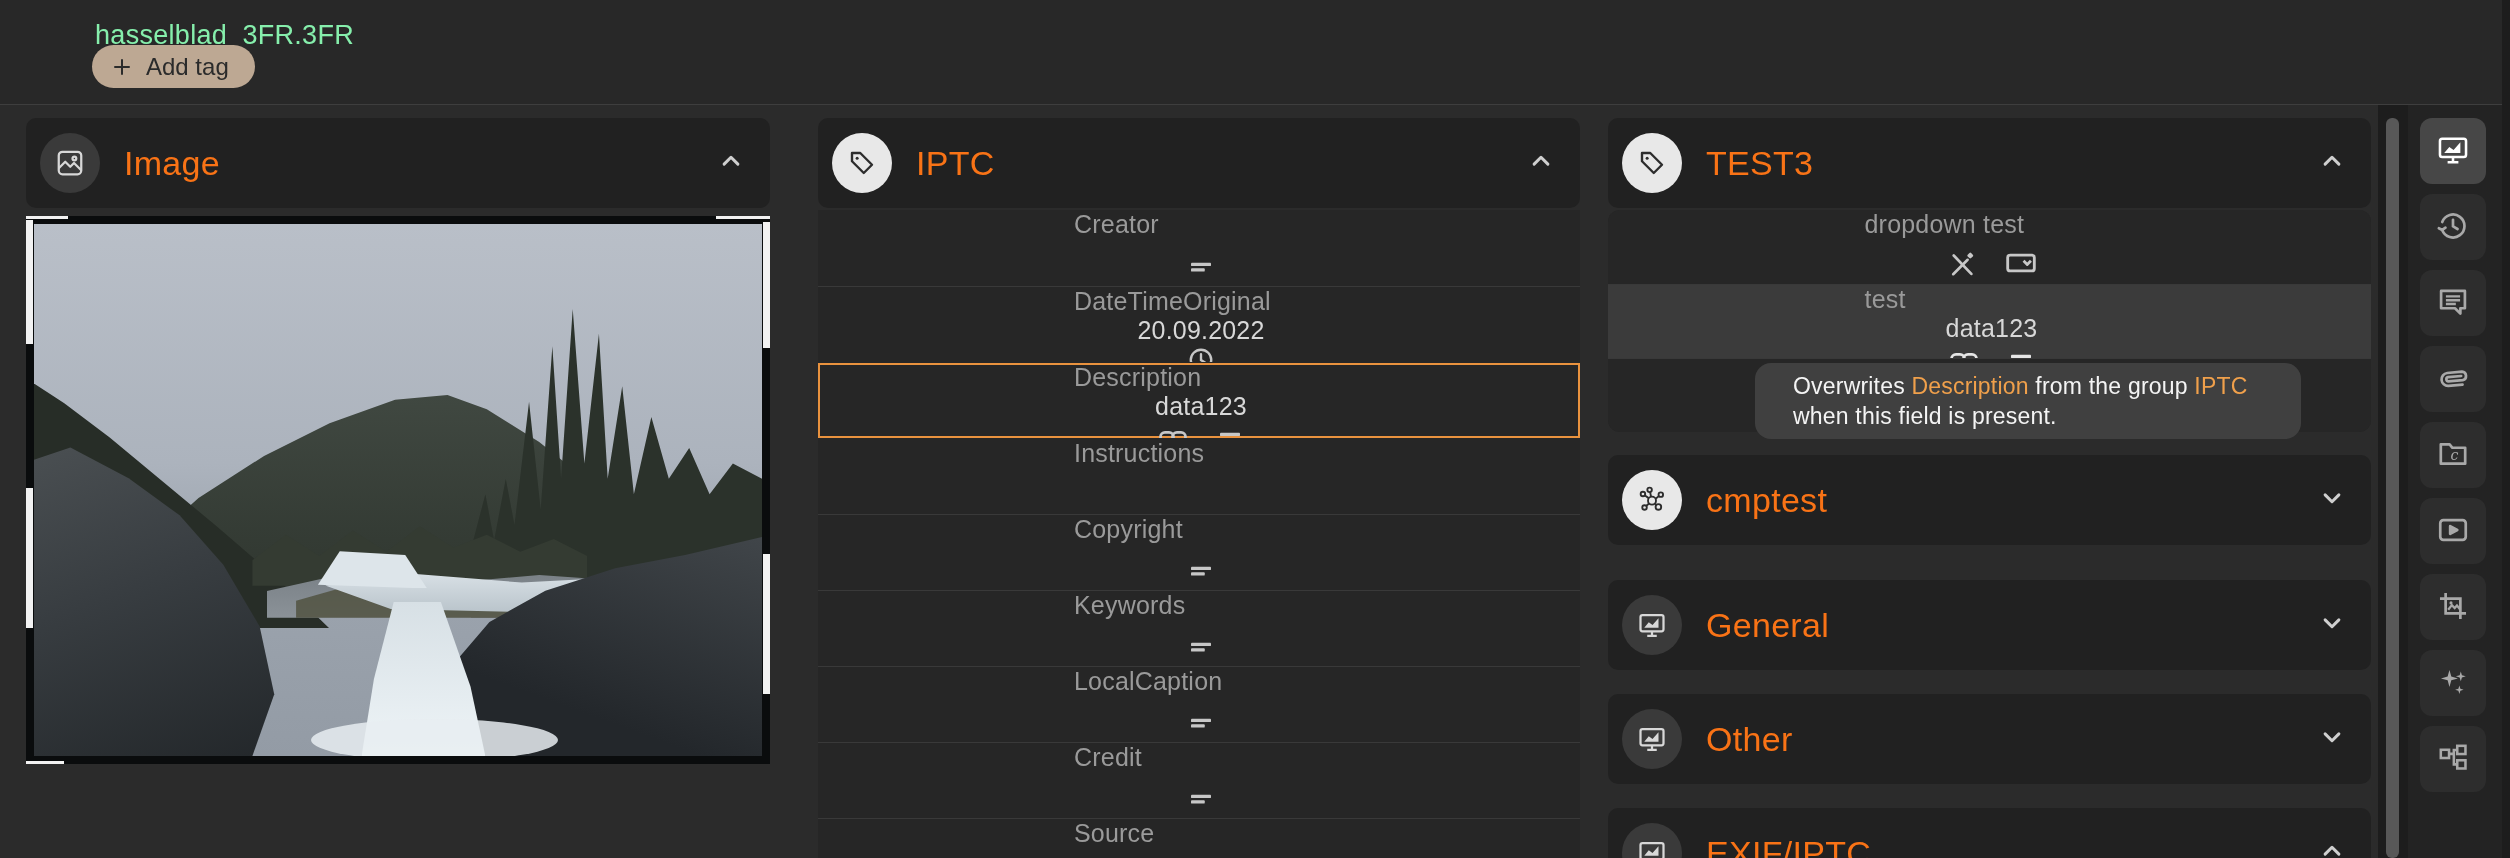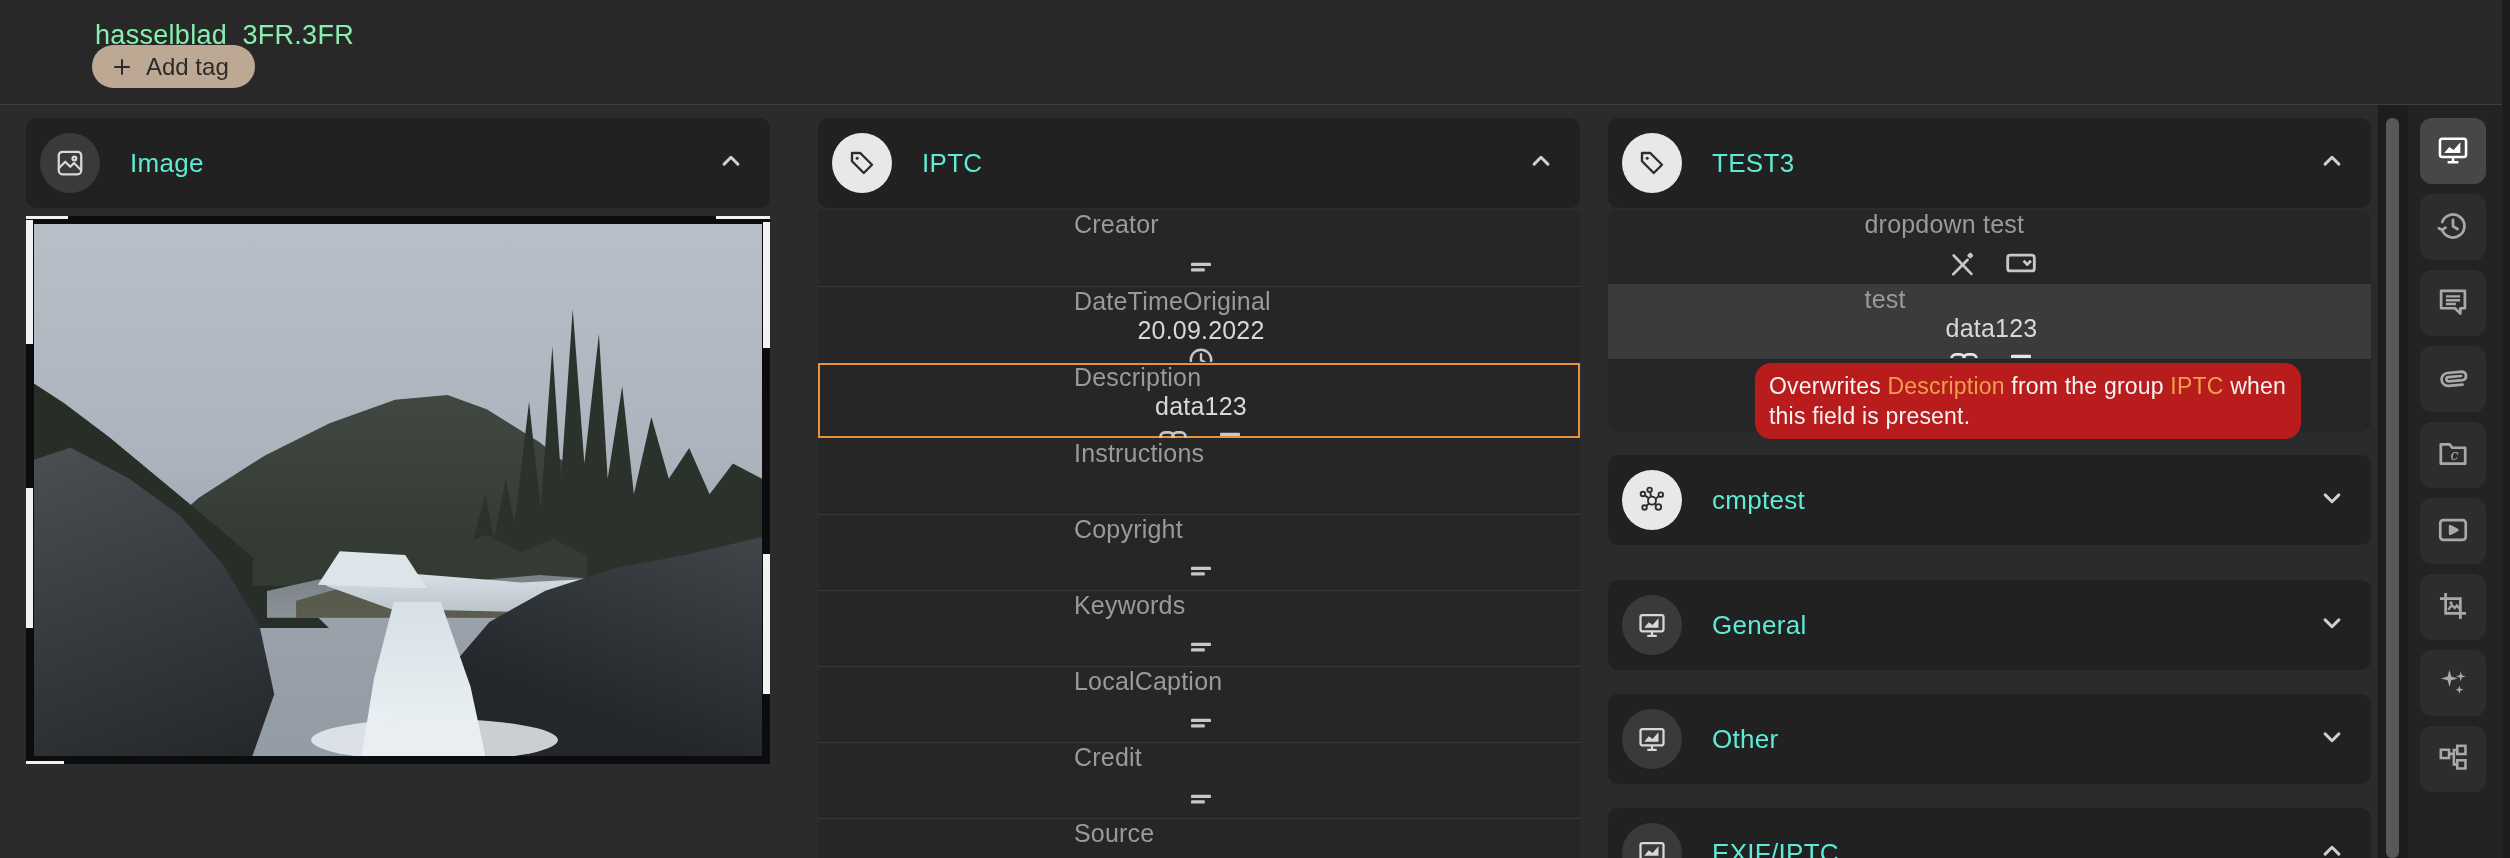--- a/index.html
+++ b/index.html
@@ -19,41 +19,41 @@
   .col { position:absolute; top:0; height:858px; }
   .col-image { left:26px;  width:744px; }
   .col-iptc  { left:818px; width:762px; }
   .col-test3 { left:1608px; width:763px; }
 
   .panel-header { position:absolute; left:0; width:100%; height:90px; background:#212121; border-radius:10px;
                   display:flex; align-items:center; padding:0 24px 0 14px; }
   .ph-circle { width:60px; height:60px; border-radius:50%; display:flex; align-items:center; justify-content:center; flex:none; }
   .ph-circle.light { background:#e8e8e8; color:#2d2d2d; }
   .ph-circle.dark  { background:#3a3a3a; color:#d8d8d8; }
-  .ph-title { margin-left:30px; font-size:26px; color:#5eead4; flex:1; letter-spacing:.3px; }
+  .ph-title { margin-left:24px; font-size:34px; color:#f97316; flex:1; letter-spacing:.3px; }
   .chev { color:#cfcfcf; flex:none; }
 
   
   .rows { position:absolute; left:0; top:210px; width:100%; background:#262626; }
   .rows.rounded { border-radius:12px; overflow:hidden; }
   .row { position:relative; height:76px; display:flex; align-items:center; padding:0 28px 0 32px; background:#262626;flex-direction:column; }
   .rows .row + .row { border-top:1px solid #393939; }
   .row-label { width:254px; flex:none; font-size:25px; color:#9a9a9a; letter-spacing:.2px; }
   .row-value { flex:1; font-size:25px; color:#d8d8d8; letter-spacing:.2px; }
   .row-icons { display:flex; align-items:center; gap:26px; color:#c7c7c7; flex:none; }
   .row.orange { box-shadow:inset 0 0 0 2px #e9923e; }
   .row.orange + .row { border-top-color:transparent;gap:43px; }
   .rows .row.orange { border-top-color:transparent; }
   .row.selected { background:#3b3b3b; }
   .row.selected .row-icons { color:#e6e6e6; }
   .row.short { height:74px; }
 
   
-  .tooltip { position:absolute; left:147px; top:363px; width:546px; min-height:66px; background:#b91c1c; border-radius:16px;
-             padding:8px 14px; font-size:23px; line-height:30px; color:#f4f4f4; z-index:9; letter-spacing:.2px; }
+  .tooltip { position:absolute; left:147px; top:363px; width:546px; min-height:66px; background:#404040; border-radius:16px;
+             padding:8px 38px; font-size:23px; line-height:30px; color:#f4f4f4; z-index:9; letter-spacing:.2px; }
   .tt-orange { color:#f0a04b; }
 
   
   .gpanel-1 { top:455px; } .gpanel-2 { top:580px; } .gpanel-3 { top:694px; } .gpanel-4 { top:808px; }
 
   
   .photo { position:absolute; left:0; top:216px; width:744px; height:548px; background:#0a0c0d; }
   .photo-inner { position:absolute; left:8px; top:8px; right:8px; bottom:8px; overflow:hidden;
                  background:linear-gradient(180deg,#b9bfc8 0%,#acb3bd 45%,#9da5af 62%,#939ba5 100%); }
   .layer { position:absolute; }

